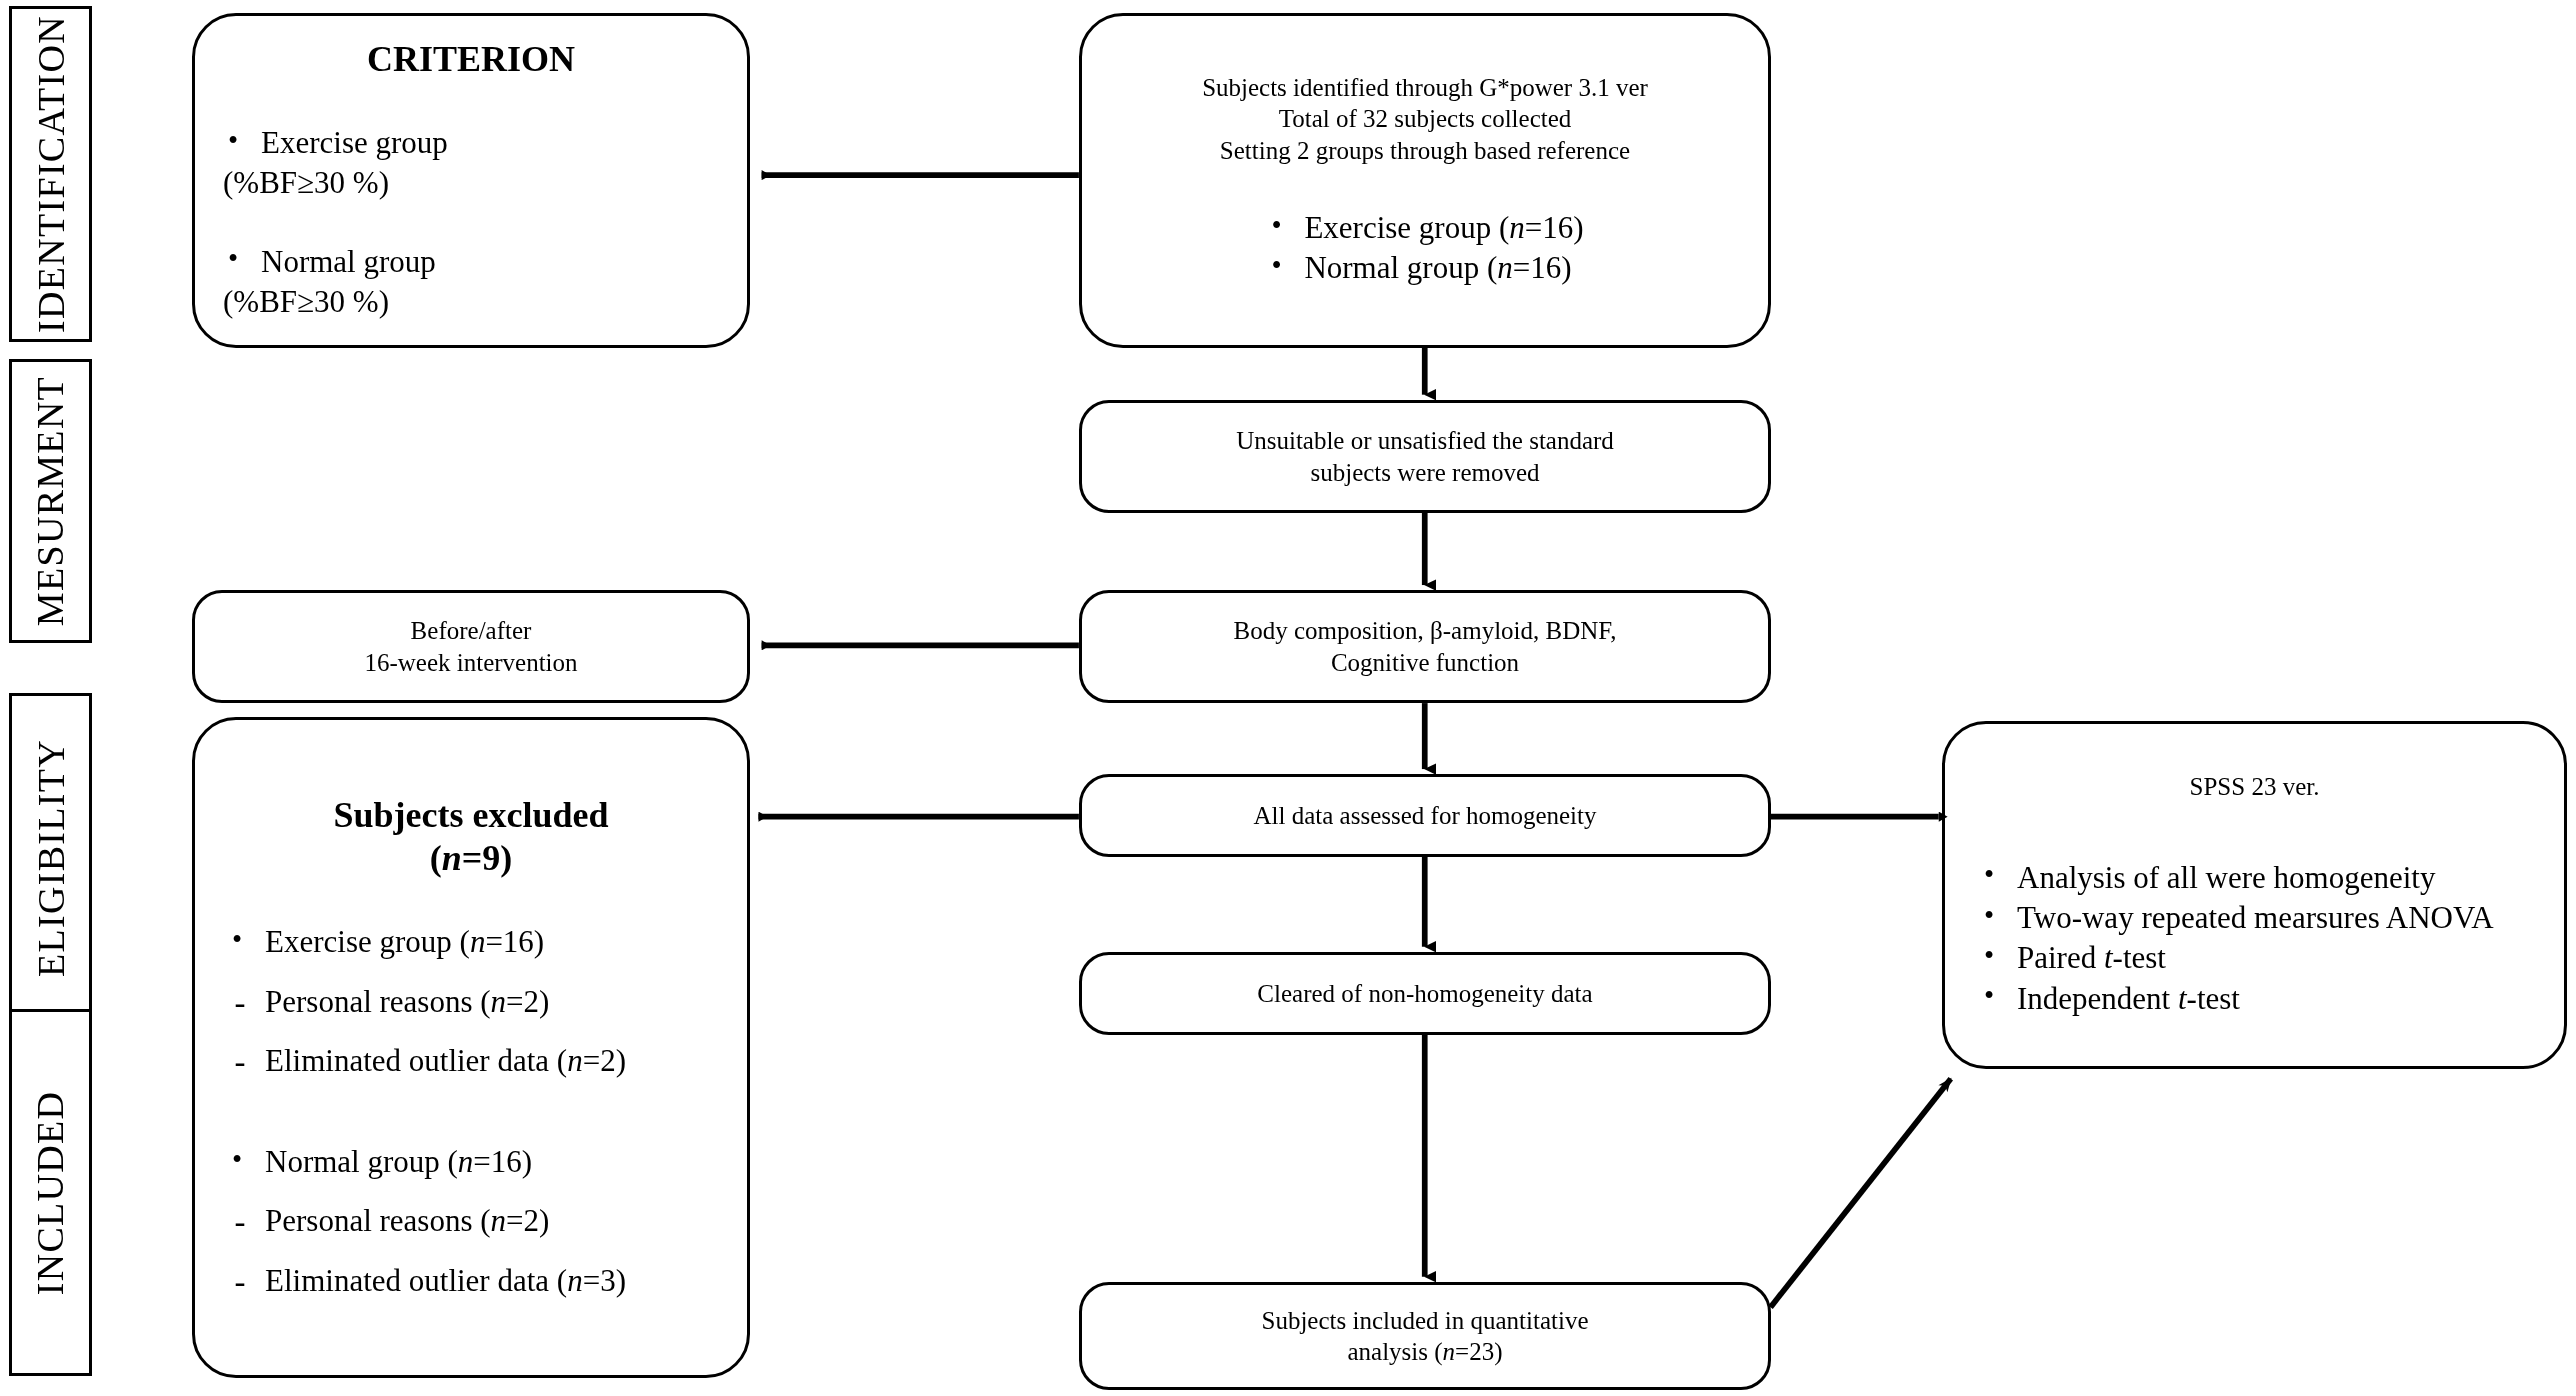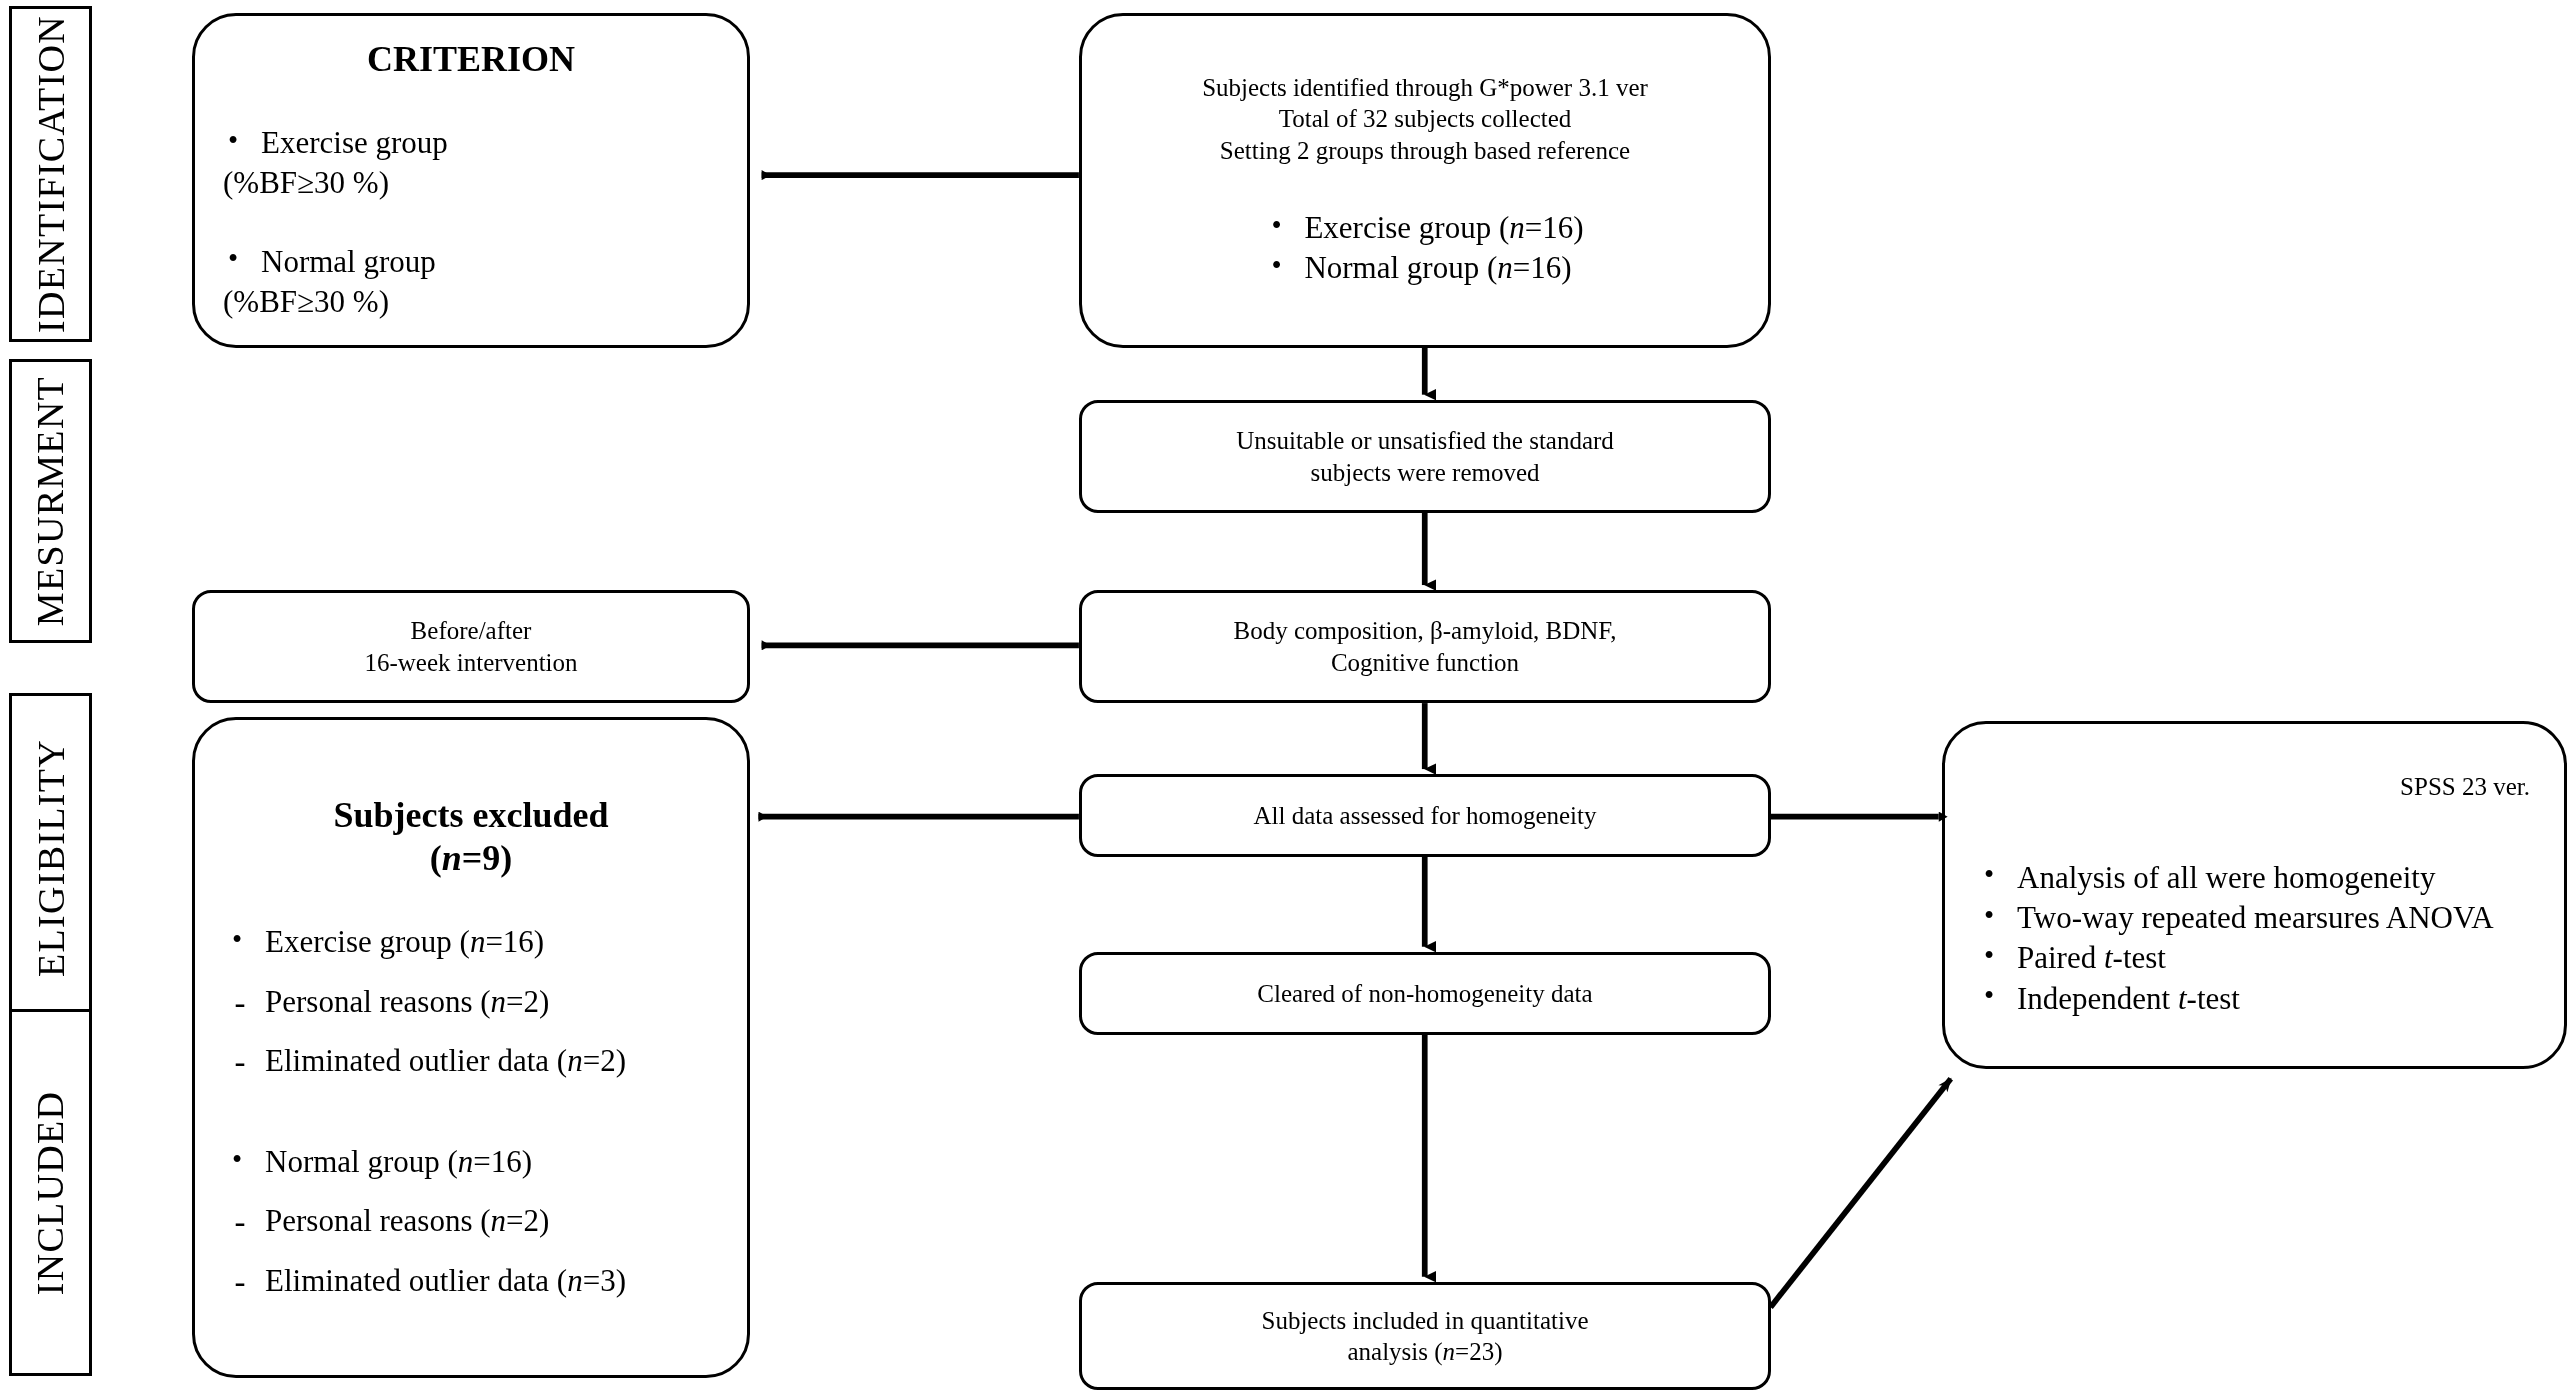--- a/index.html
+++ b/index.html
@@ -41,21 +41,21 @@
   .node {
     position: absolute;
     border: 3.2px solid #000000;
     background: #ffffff;
     box-sizing: border-box;
     display: flex;
     flex-direction: column;
     justify-content: center;
   }
   .node.rounded-lg { border-radius: 44px; }
-  .node.rounded-sm { border-radius: 19px; }
+  .node.rounded-sm { border-radius: 30px; }
 
   .node-centered {
     text-align: center;
     align-items: center;
   }
 
   .line {
     font-size: 25px;
     line-height: 1.26;
     white-space: nowrap;
@@ -218,21 +218,21 @@
         <span>Personal reasons (</span><i class="ital">n</i><span>=2)</span>
       </li>
       <li style="height:19px; padding-left:0;"></li>
       <li class="dash">
         <span>Eliminated outlier data (</span><i class="ital">n</i><span>=3)</span>
       </li>
     </ul>
   </div>
 
   <div class="node rounded-lg" style="left:1942px; top:721px; width:625px; height:348px; padding:28px 34px;">
-    <div class="line" style="text-align:right;">SPSS 23 ver.</div>
+    <div class="line" style="text-align:center;">SPSS 23 ver.</div>
     <div style="height:55px;"></div>
     <ul class="bullet-list">
       <li class="bul">
         <span>Analysis of all were homogeneity</span>
       </li>
       <li class="bul">
         <span>Two-way repeated mearsures ANOVA</span>
       </li>
       <li class="bul">
         <span>Paired </span><i class="ital">t</i><span>-test</span>

